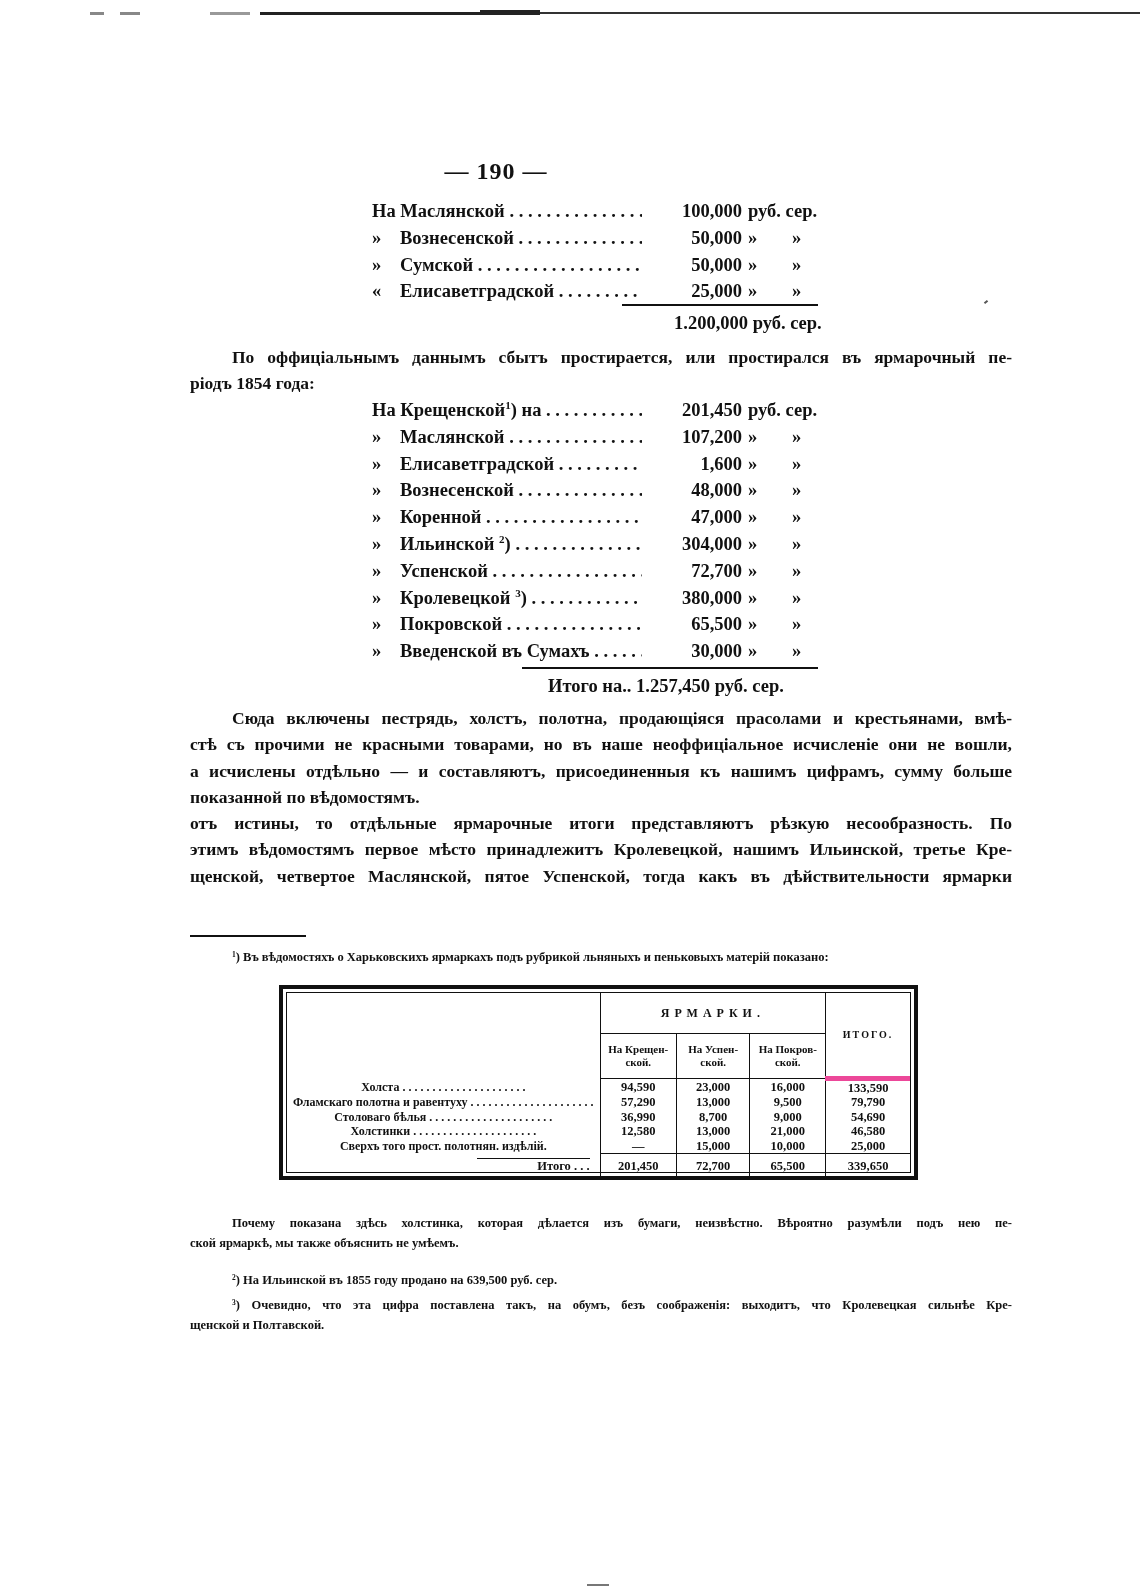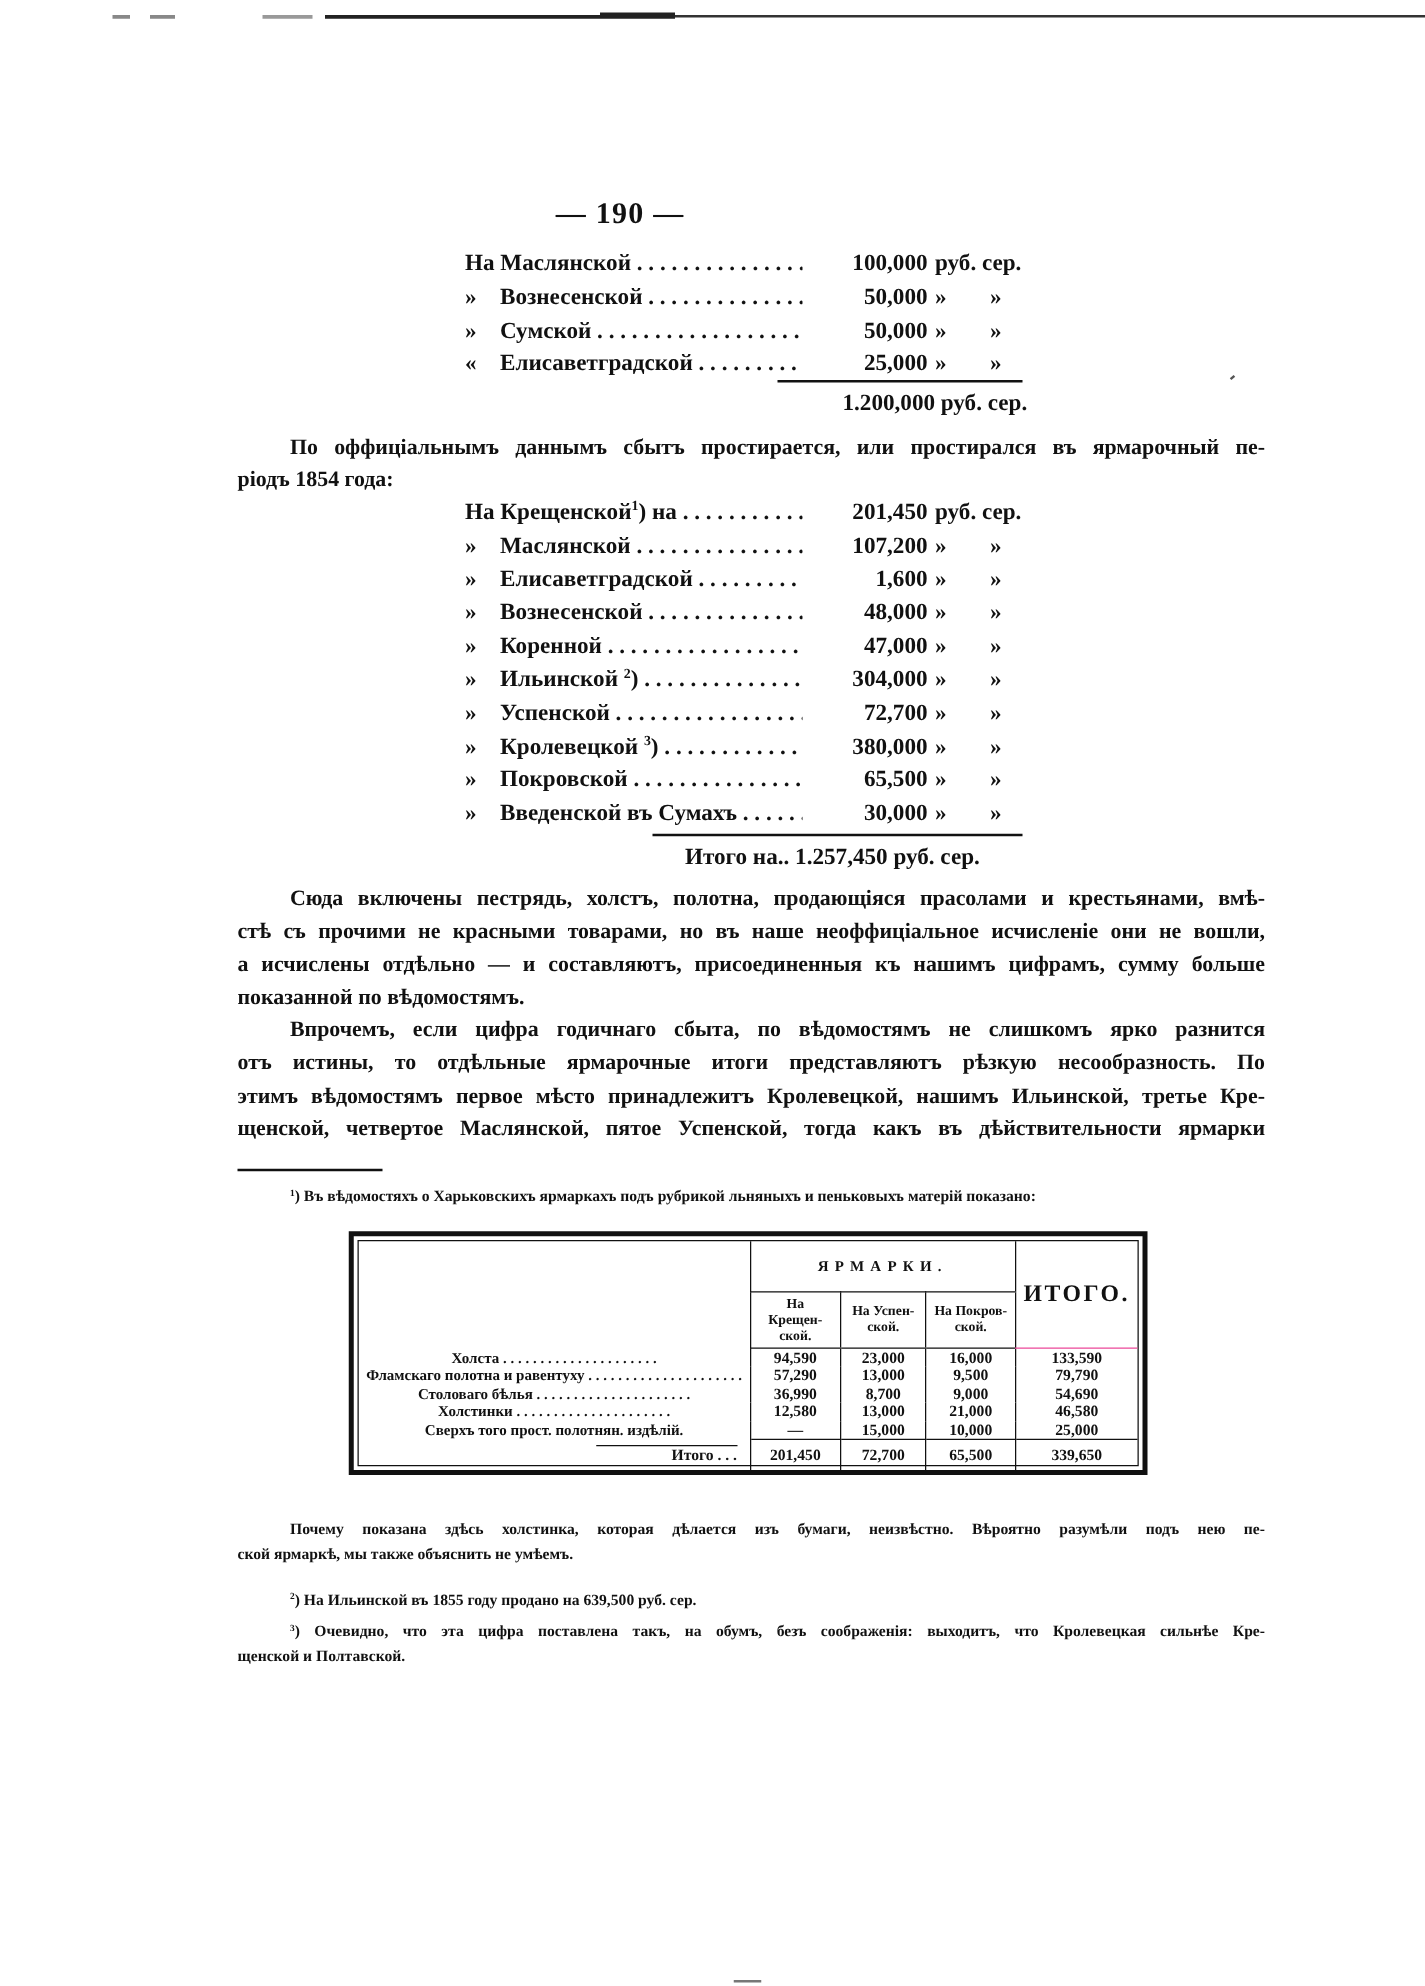--- a/index.html
+++ b/index.html
@@ -32,21 +32,21 @@
   sup { font-size: 0.6em; vertical-align: 0.6em; line-height: 0; }
 
   
   .tbl-wrap { position: absolute; left: 279px; top: 985px; width: 639px; height: 195px;
               border: 4px solid #111; box-sizing: border-box; }
   .tbl-inner { position: absolute; left: 3px; top: 3px; right: 3px; bottom: 3px; border: 1px solid #111; }
   table.data { position: absolute; left: 0; top: 0; width: 100%; border-collapse: collapse;
                font-weight: bold; font-size: 12px; }
   table.data td, table.data th { padding: 0 6px; }
   .th-group { text-align: center; letter-spacing: 5px; font-size: 12px; height: 40px; border-left: 1px solid #111; border-bottom: 1px solid #111; }
-  .th-total { text-align: center; letter-spacing: 2px; font-size: 19px; border-left: 1px solid #111; border-bottom: 1px solid #ec4899; width: 82px; }
+  .th-total { text-align: center; letter-spacing: 2px; font-size: 10px; border-left: 1px solid #111; border-bottom: 5px solid #ec4899; width: 82px; }
   .th-sub { text-align: center; font-size: 11px; line-height: 13px; height: 44px; border-left: 1px solid #111; border-bottom: 1px solid #111; }
   .c-num { text-align: center; border-left: 1px solid #111; font-size: 12.5px; line-height: 14.4px; }
   .c-label { text-align: center; font-size: 12px; line-height: 14.4px; white-space: nowrap; overflow: hidden; }
   .c-label .dotted::after { content: " . . . . . . . . . . . . . . . . . . . . ."; }
   .first-data td { padding-top: 8px; }
   .last-data td { padding-bottom: 4px; }
   .tot-row td { border-top: 1px solid #111; height: 24px; font-size: 12.5px; margin-top: 39px; }
   .tot-label { text-align: right; padding-right: 10px !important; }
   .mark { position: absolute; background: #777; }
 </style>
@@ -165,21 +165,20 @@
 </div>
 
 <div class="para" style="top:705px;">
   <span class="ln indent">Сюда включены пестрядь, холстъ, полотна, продающіяся прасолами и крестьянами, вмѣ-</span>
   <span class="ln">стѣ съ прочими не красными товарами, но въ наше неоффиціальное исчисленіе они не вошли,</span>
   <span class="ln">а исчислены отдѣльно — и составляютъ, присоединенныя къ нашимъ цифрамъ, сумму больше</span>
   <span class="ln last">показанной по вѣдомостямъ.</span>
 </div>
 
 <div class="para" style="top:810px;">
-  <span class="ln indent">Впрочемъ, если цифра годичнаго сбыта, по вѣдомостямъ не слишкомъ ярко разнится</span>
   <span class="ln">отъ истины, то отдѣльные ярмарочные итоги представляютъ рѣзкую несообразность. По</span>
   <span class="ln">этимъ вѣдомостямъ первое мѣсто принадлежитъ Кролевецкой, нашимъ Ильинской, третье Кре-</span>
   <span class="ln">щенской, четвертое Маслянской, пятое Успенской, тогда какъ въ дѣйствительности ярмарки</span>
 </div>
 
 <div class="fn-rule"></div>
 
 <div class="fn" style="top:948px;left:232px;width:700px;">
   <span style="white-space:nowrap;"><sup>1</sup><span>) Въ вѣдомостяхъ о Харьковскихъ ярмаркахъ подъ рубрикой льняныхъ и пеньковыхъ матерій показано:</span></span>
 </div>

